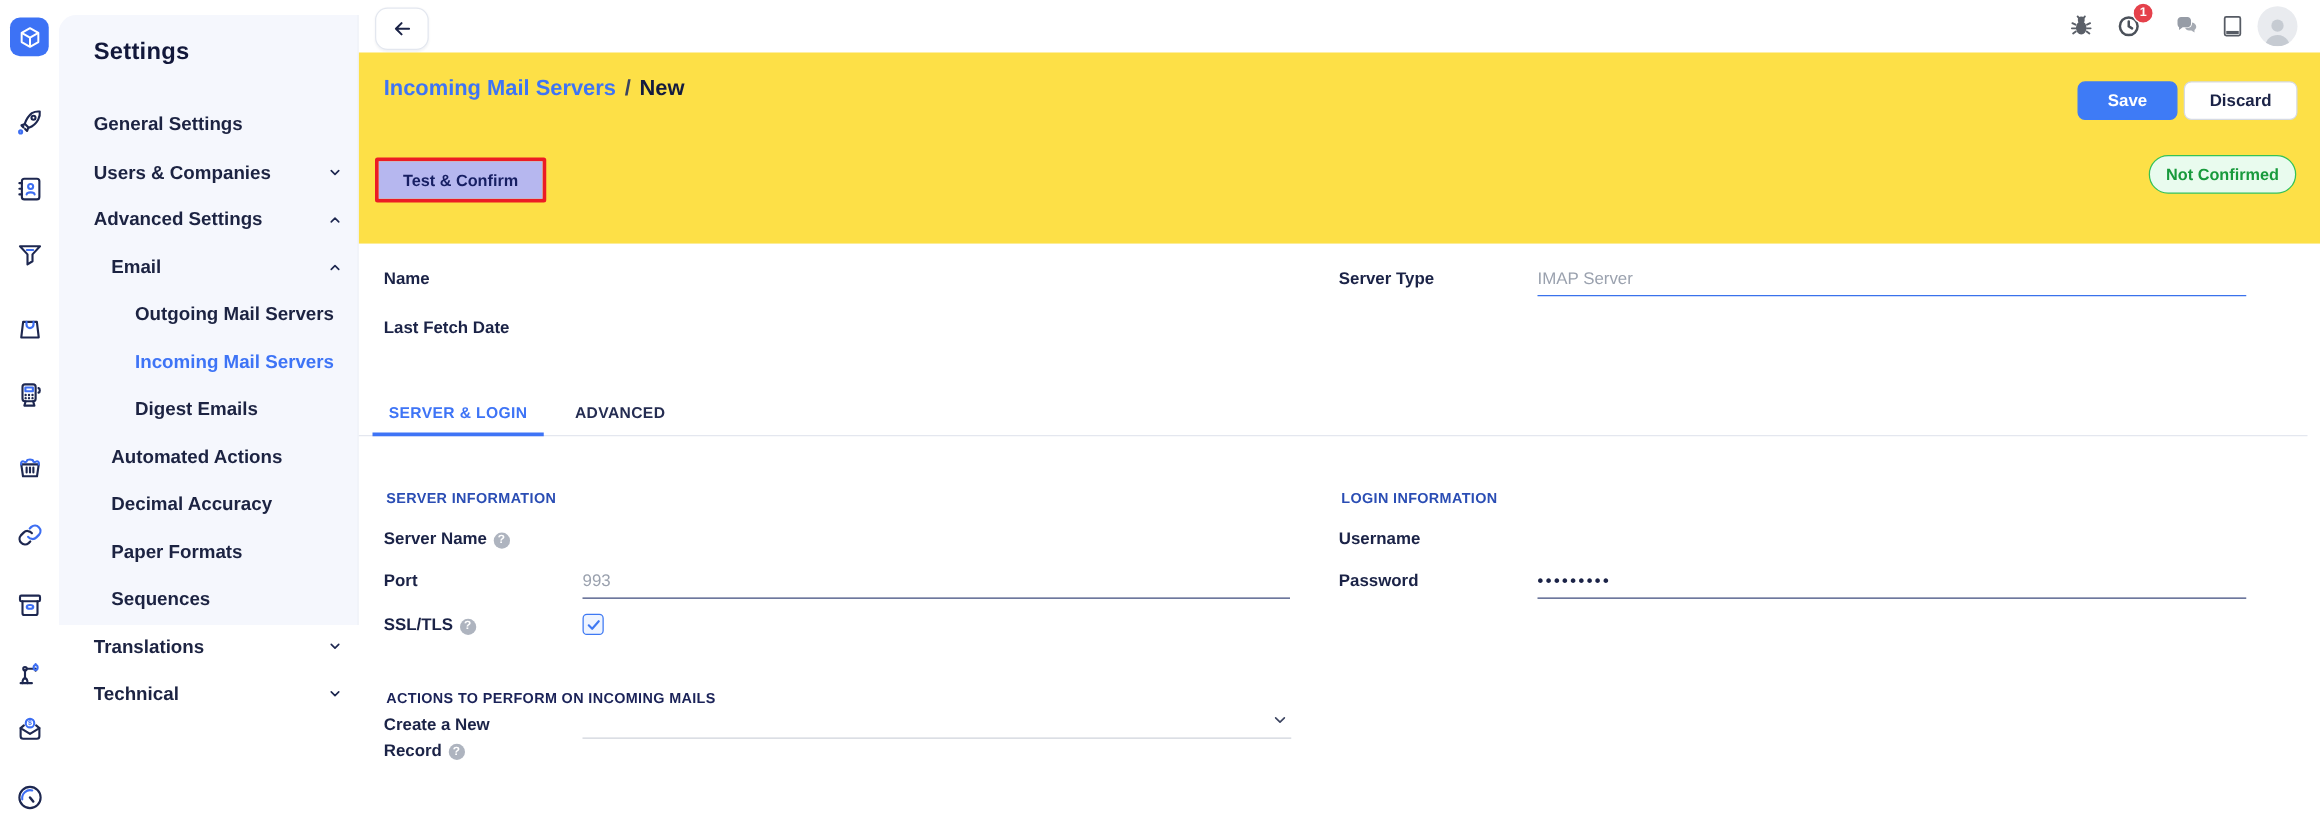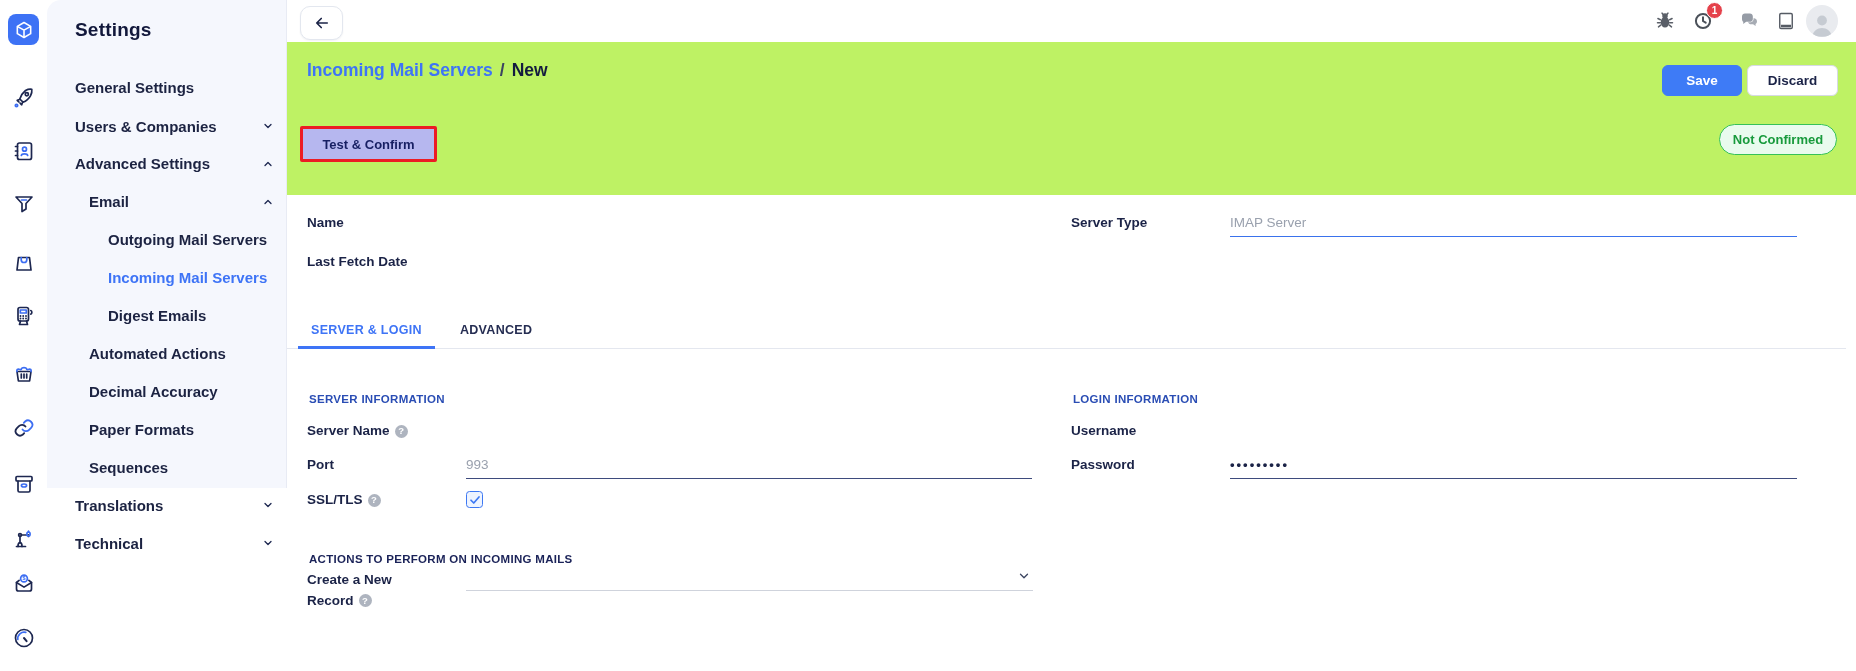--- a/index.html
+++ b/index.html
@@ -7,21 +7,21 @@
     font-family:"Liberation Sans", sans-serif; }
   #app { position:relative; width:1856px; height:671px; background:#fff; }
 
   
   .rail { position:absolute; left:0; top:0; width:47px; height:671px; background:#ffffff; z-index:3; }
   .rail .app-logo { position:absolute; left:8px; top:14px; width:31px; height:31px; border-radius:8px;
     background:#3d72f5; display:flex; align-items:center; justify-content:center; cursor:pointer; }
   .rail .ricon { position:absolute; left:10px; width:27px; height:27px; display:flex; align-items:center; justify-content:center; cursor:pointer; }
 
   
-  .sidebar { position:absolute; left:47px; top:0; width:240px; height:488px; background:#f5f7fd;
+  .sidebar { position:absolute; left:47px; top:12px; width:240px; height:488px; background:#f5f7fd;
     border-top-left-radius:14px; border-right:1px solid #e8ebf4; z-index:2; }
   .sb-title { position:absolute; left:28px; top:19px; font-size:19px; font-weight:bold; color:#12183b; letter-spacing:.2px; }
   .sb-item { position:absolute; height:20px; line-height:20px; font-size:15px; font-weight:bold; color:#1c2342; cursor:pointer; white-space:nowrap; }
   .sb-item.active { color:#3e74f6; }
   .sb-chev { position:absolute; width:12px; height:12px; cursor:pointer; }
   .sb-chev svg { display:block; }
   .up { transform:rotate(180deg); }
 
   
   .main { position:absolute; left:287px; top:0; width:1569px; height:671px; background:#fff; }
@@ -30,21 +30,21 @@
   .back-btn { position:absolute; left:13px; top:6px; width:43px; height:34px; background:#fff;
     border:1px solid #e3e7ef; border-radius:10px; box-shadow:0 1px 2px rgba(20,30,70,.06);
     display:flex; align-items:center; justify-content:center; cursor:pointer; }
   .tb-icon { position:absolute; top:11px; width:20px; height:20px; cursor:pointer; }
   .notif-badge { position:absolute; left:1419px; top:2px; min-width:17px; height:17px; border-radius:9px;
     background:#e5414b; color:#fff; font-size:10px; font-weight:bold; display:flex; align-items:center;
     justify-content:center; border:1.5px solid #fff; z-index:2; }
   .avatar { position:absolute; left:1519px; top:5px; width:32px; height:32px; border-radius:50%;
     background:#e9ebef; overflow:hidden; cursor:pointer; display:flex; align-items:flex-end; justify-content:center; }
 
-  .band { position:absolute; top:42px; left:0; width:100%; height:153px; background:#bef264; }
+  .band { position:absolute; top:42px; left:0; width:100%; height:153px; background:#fde047; }
   .breadcrumb { position:absolute; left:20px; top:15px; font-size:17.5px; font-weight:bold; line-height:26px; white-space:nowrap; }
   .bc-link { color:#3e74f6; cursor:pointer; }
   .bc-sep { color:#3b4460; padding:0 7px; }
   .bc-current { color:#141b3f; }
   .btn { display:inline-flex; align-items:center; justify-content:center; font-size:13.5px; font-weight:bold;
     border-radius:6px; cursor:pointer; height:31px; }
   .btn-save { position:absolute; left:1375px; top:23px; width:80px; background:#3e7bf6; color:#fff; border:1px solid #3e7bf6; }
   .btn-discard { position:absolute; left:1460px; top:23px; width:91px; background:#fff; color:#1b2347; border:1px solid #d6dae3; }
   .highlight-box { position:absolute; left:13px; top:84px; border:3px solid #ec1c24; border-radius:2px; }
   .btn-test { width:131px; height:30px; background:#b6b7ef; color:#171f63; font-size:13px; font-weight:bold;

